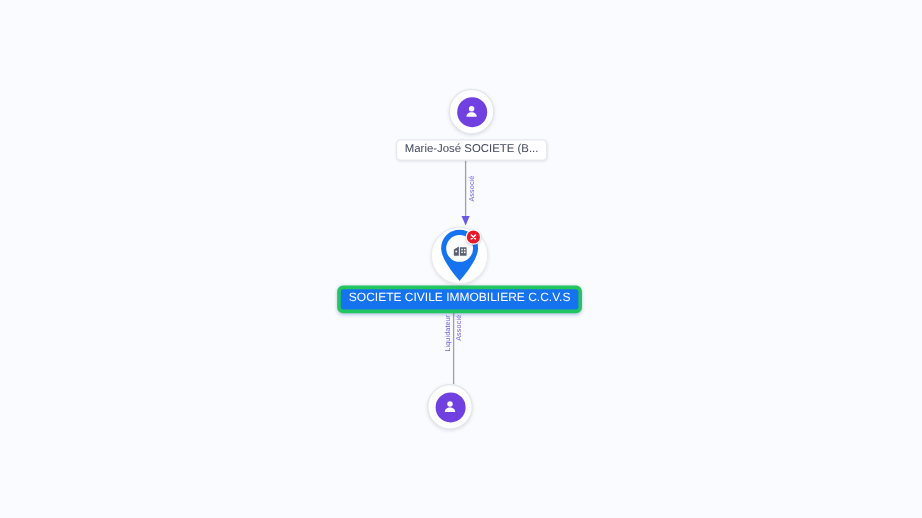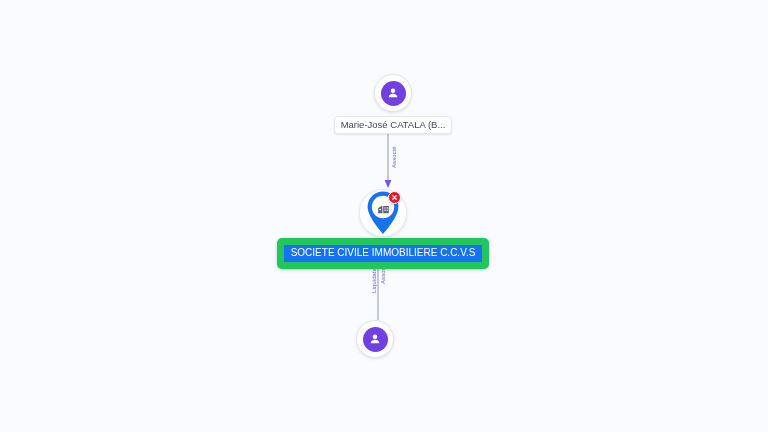--- a/index.html
+++ b/index.html
@@ -124,21 +124,21 @@
     border: 1.2px solid #ffffff;
     display: flex;
     align-items: center;
     justify-content: center;
     box-shadow: 0 1px 2px rgba(40, 50, 90, 0.25);
     box-sizing: border-box;
   }
   .company-label {
     margin-top: -4px;
     background: #1673f0;
-    border: 7px solid #22c55e;
+    border: 3px solid #22c55e;
     border-radius: 5px;
     padding: 2px 7px 3px 7px;
     font-size: 10px;
     line-height: 12px;
     color: #ffffff;
     white-space: nowrap;
     box-shadow: 0 1px 3px rgba(30, 70, 160, 0.30);
   }
 
   
@@ -185,21 +185,21 @@
 
 <div class="node" style="left: 316px; top: 74px; width: 154px;">
   <div class="person-avatar">
     <div class="inner">
       <svg width="14" height="14" viewBox="0 0 24 24" aria-hidden="true">
         <circle cx="12" cy="8" r="3.9" fill="#ffffff"></circle>
         <path d="M4.6 19.4c0-4.1 3.3-6.3 7.4-6.3s7.4 2.2 7.4 6.3z" fill="#ffffff"></path>
       </svg>
     </div>
   </div>
-  <div class="node-label">Marie-José CATALA (B...</div>
+  <div class="node-label">Marie-José SOCIETE (B...</div>
 </div>
 
 <div class="company-node" style="left: 256px; top: 188px; width: 254px;">
   <div class="pin-wrap">
     <div class="pin-halo"></div>
 
     <svg class="pin-svg" width="36" height="46" viewBox="0 0 36 46" aria-hidden="true">
       <path d="M18 1.5 C9.4 1.5 2.6 8.3 2.6 16.8 C2.6 27.4 18 44 18 44 C18 44 33.4 27.4 33.4 16.8 C33.4 8.3 26.6 1.5 18 1.5 Z" fill="#1673f0"></path>
       <circle cx="18" cy="17" r="11.2" fill="#ffffff"></circle>
     </svg>

